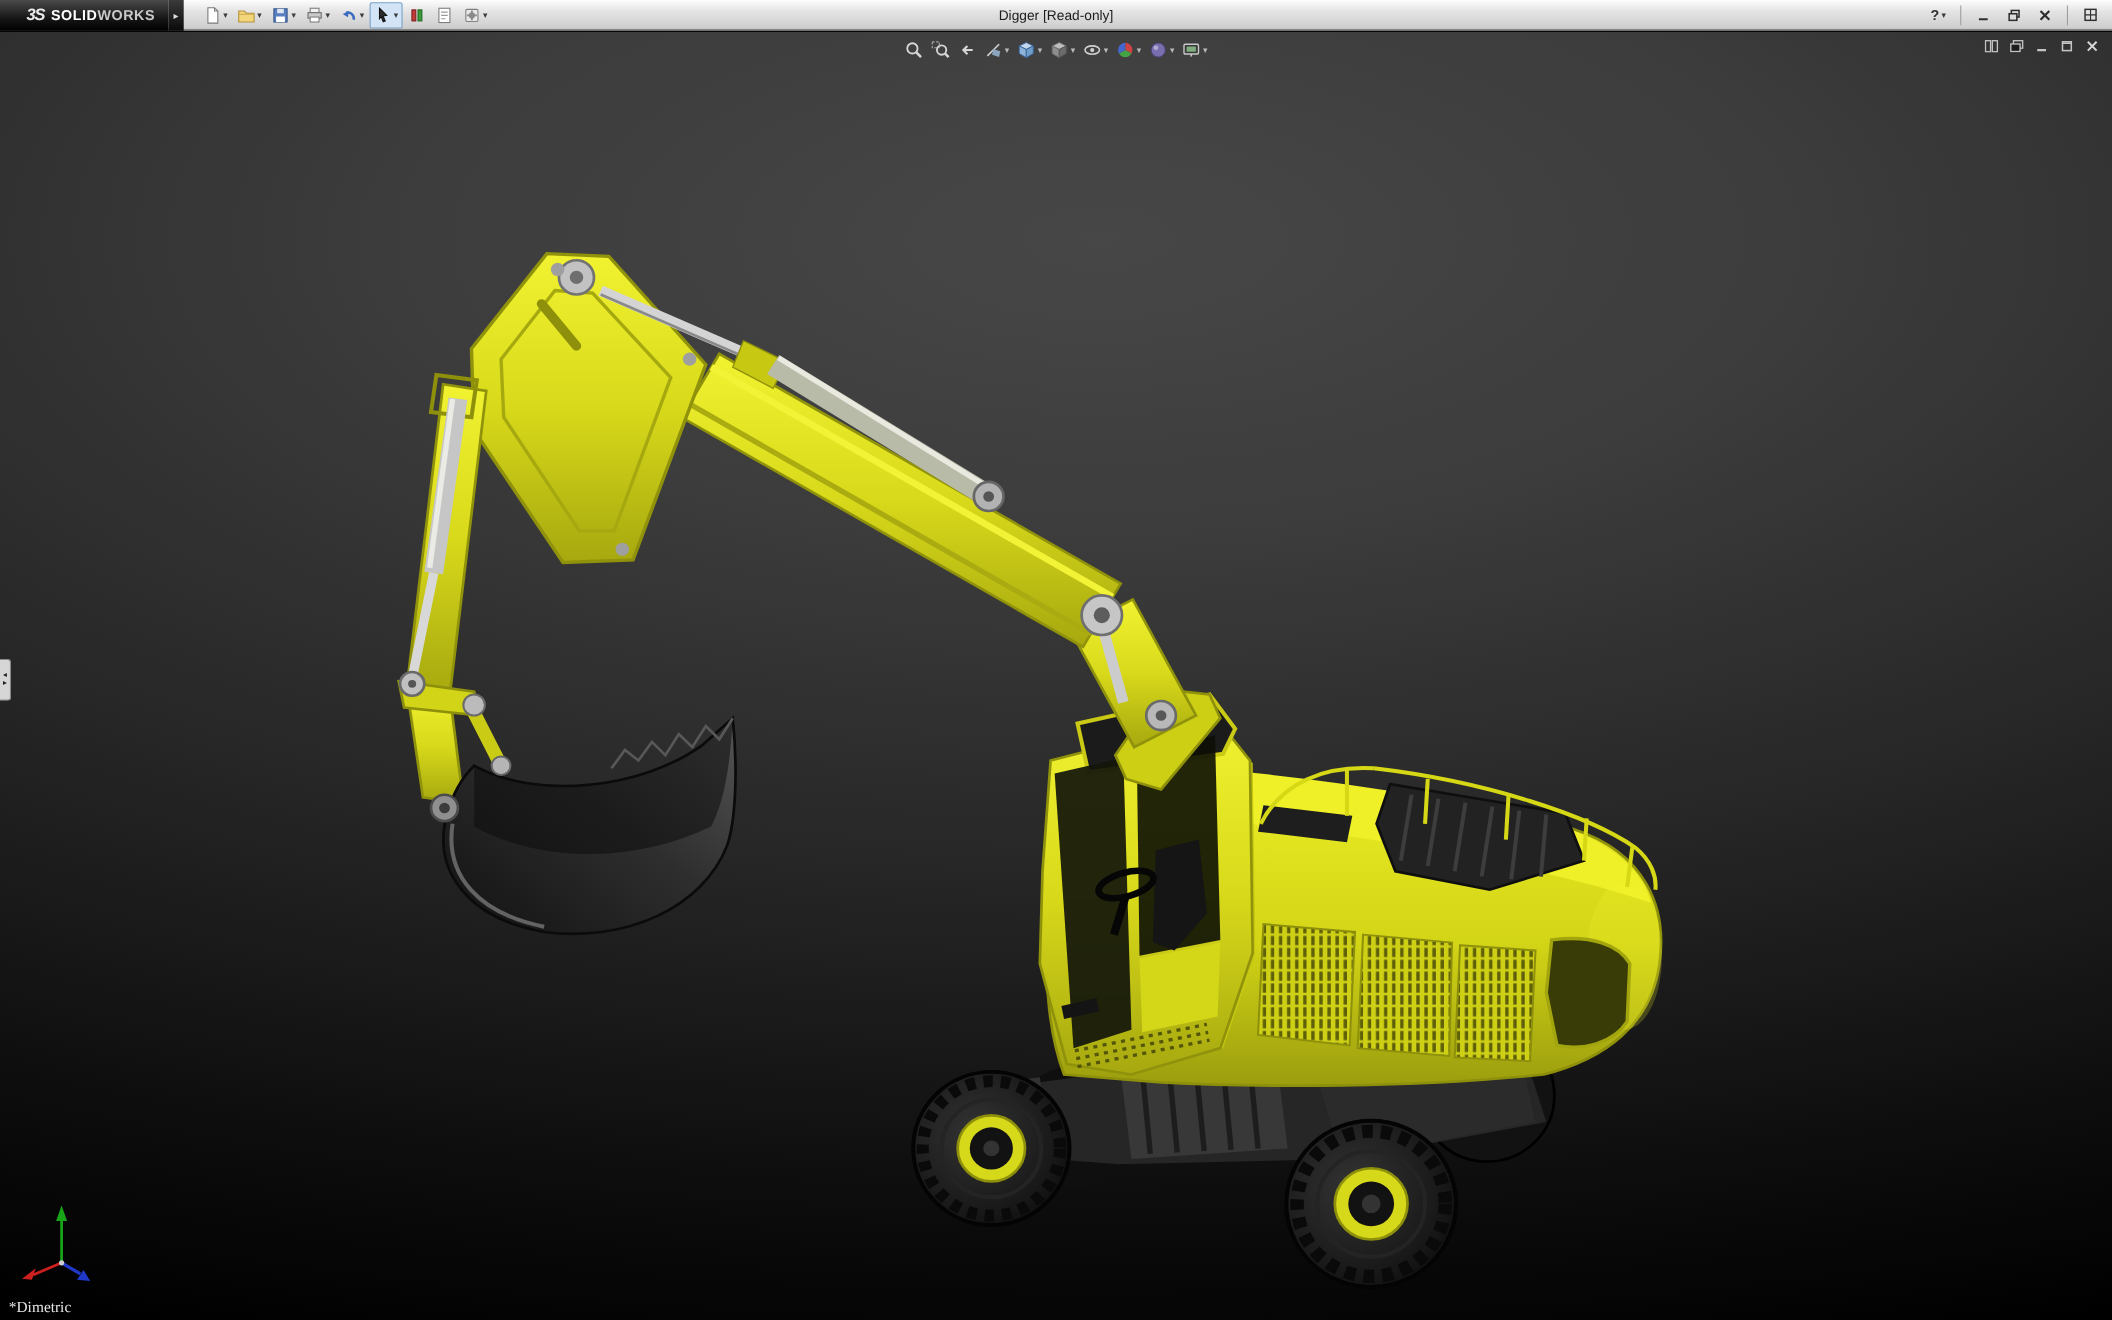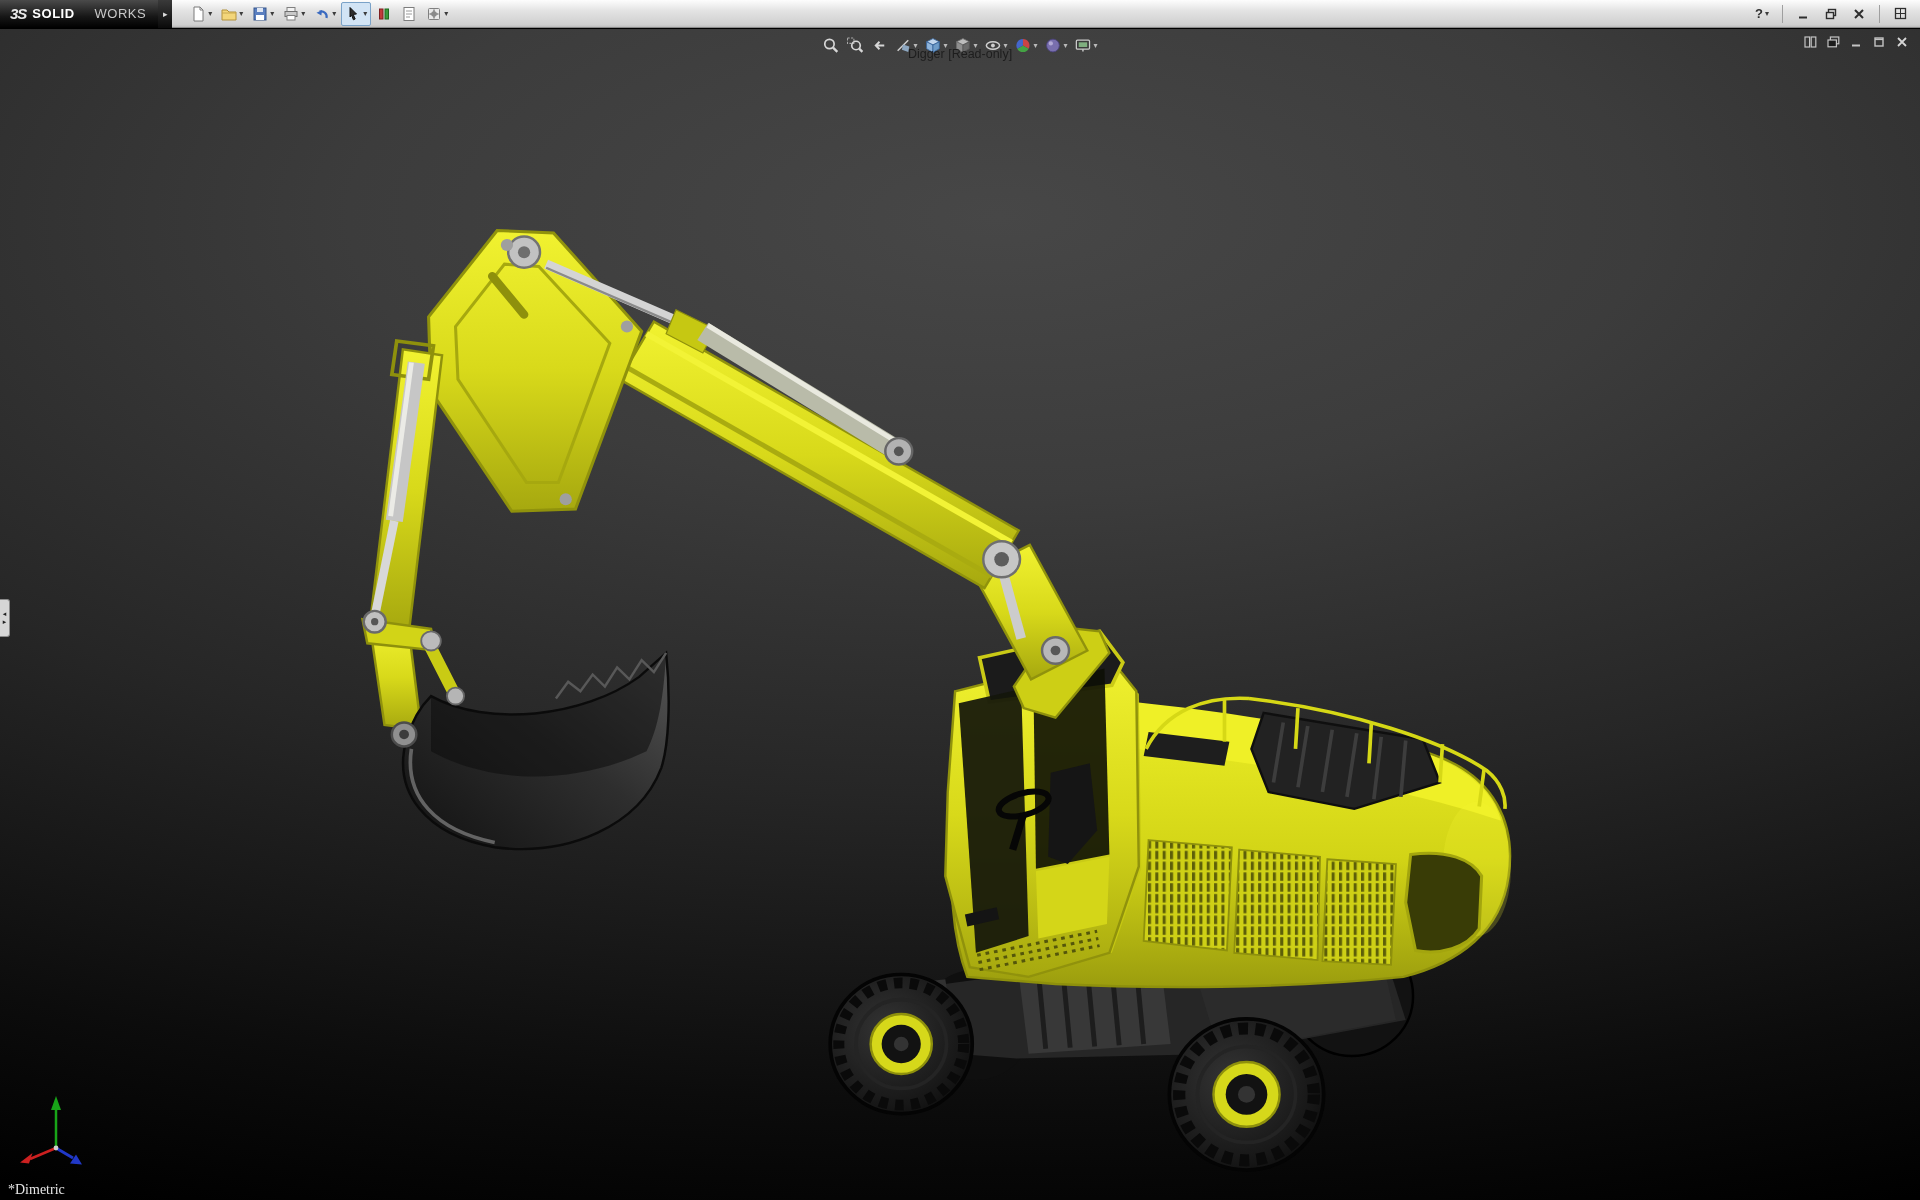--- a/index.html
+++ b/index.html
@@ -4,34 +4,34 @@
 <style>
   * { margin:0; padding:0; box-sizing:border-box; }
   html,body { width:1920px; height:1200px; overflow:hidden; background:#000;
               font-family:"Liberation Sans", sans-serif; }
   .app { position:relative; width:1920px; height:1200px; }
 
   
   .titlebar { position:absolute; top:0; left:0; right:0; height:28px;
     background:linear-gradient(#fdfdfd, #e3e3e3 40%, #cfcfcf 92%, #bdbdbd);
     border-bottom:1px solid #8a8a8a; display:flex; align-items:center; z-index:30; }
-  .brand { height:28px; display:flex; align-items:center; padding:0 12px 0 10px;
+  .brand { height:28px; display:flex; align-items:center; padding:0 12px 0 24px;
     background:linear-gradient(#4a4a4a, #161616 60%, #000); color:#fff; gap:6px; }
   .brand-logo { font-style:italic; font-weight:bold; font-size:15px; color:#eaeaea; letter-spacing:-1px; }
   .brand-name { font-size:13px; letter-spacing:.5px; }
   .brand-name b { color:#ffffff; font-weight:bold;text-align:center; }
-  .brand-name span { color:#c9c9c9; font-weight:normal;margin-left:20px; }
+  .brand-name span { color:#c9c9c9; font-weight:bold; }
   .brand-tab { height:28px; width:14px; background:linear-gradient(#3a3a3a,#0a0a0a);
     color:#ddd; font-size:9px; display:flex; align-items:center; justify-content:center; }
   .tb-tools { display:flex; align-items:center; gap:1px; margin-left:14px; }
   .tbtn { display:flex; align-items:center; height:24px; padding:0 3px; border:1px solid transparent; border-radius:2px; }
   .tbtn.pressed { background:#d2e4f5; border-color:#7aa2c8; }
   .caret { font-size:8px; color:#3c3c3c; margin-left:2px; line-height:1; }
   .win-title { position:absolute; left:50%; top:0; transform:translateX(-50%);
-    height:28px; line-height:28px; font-size:12.5px; color:#1d1d1d;margin-top:40px; }
+    height:28px; line-height:28px; font-size:12.5px; color:#1d1d1d; }
   .win-controls { margin-left:auto; display:flex; align-items:center; gap:4px; padding-right:8px; }
   .wbtn { display:flex; align-items:center; justify-content:center; width:24px; height:20px; border-radius:2px; }
   .wbtn .q { font-size:13px; color:#2f2f2f; font-weight:bold; }
   .vsep { width:1px; height:18px; background:#9f9f9f; margin:0 4px; }
 
   
   .viewport { position:absolute; top:29px; left:0; right:0; bottom:0;
     background:radial-gradient(130% 90% at 52% 16%, #474747 0%, #3c3c3c 26%, #262626 55%, #0c0c0c 84%, #000 100%); }
   .model { position:absolute; inset:0; width:100%; height:100%; }
 

